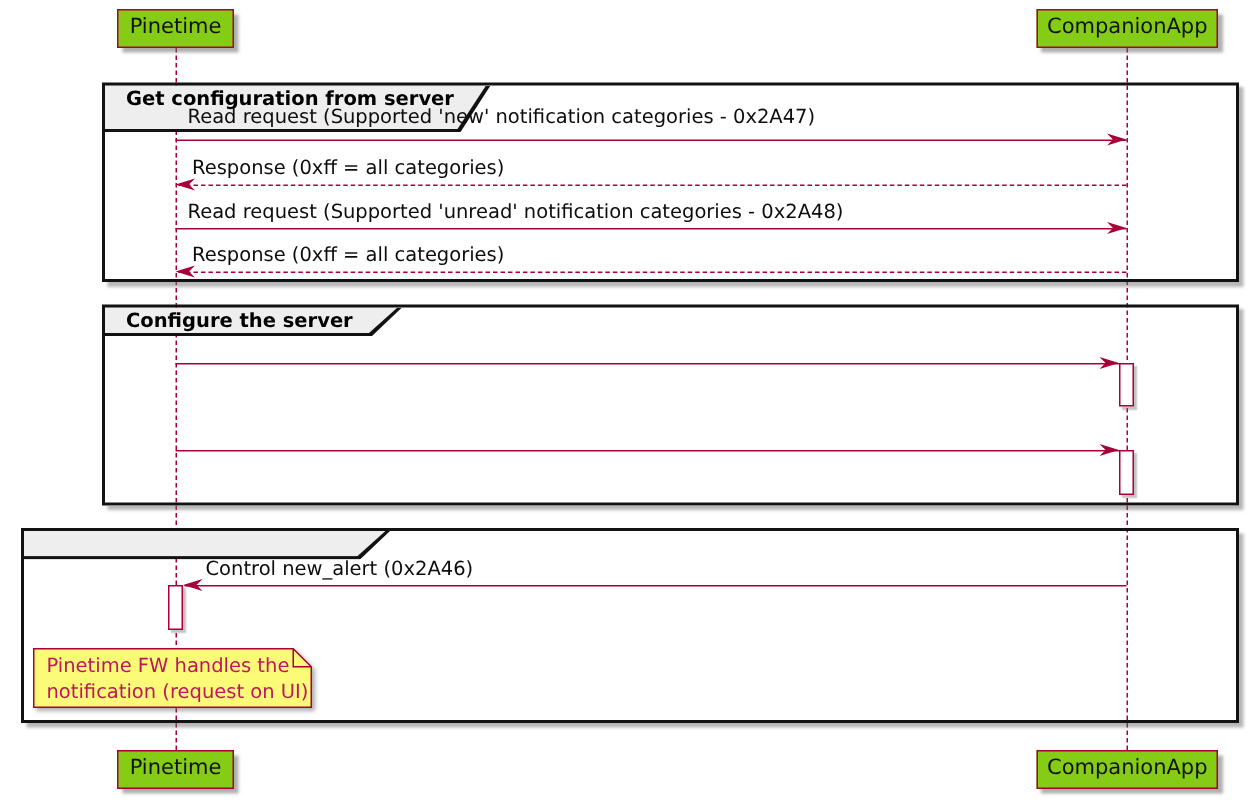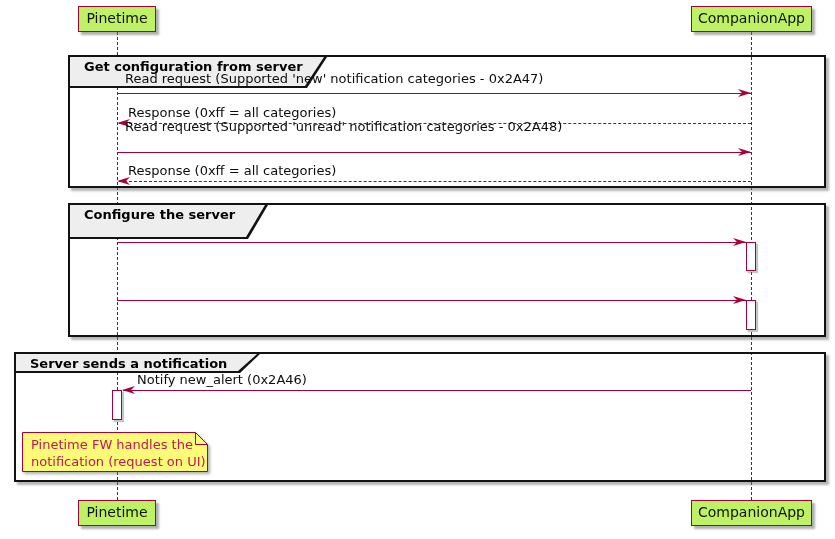--- a/index.html
+++ b/index.html
@@ -5,21 +5,21 @@
   * { margin:0; padding:0; box-sizing:border-box; }
   body { background:#ffffff; font-family:"DejaVu Sans", sans-serif; }
   #diagram {
     position:relative; width:835px; height:539px; background:#ffffff;
     overflow:hidden; color:#111;
   }
   .lifeline {
     position:absolute; width:0; border-left:1px dashed #A80036; z-index:1;
   }
   .participant {
-    position:absolute; height:26px; background:#bef264;
+    position:absolute; height:26px; background:#84cc16;
     border:1.6px solid #A80036; box-shadow:3px 3px 2px rgba(110,110,110,0.55);
     font-size:14px; line-height:23px; text-align:center; z-index:6;
   }
   .frame {
     position:absolute; border:2px solid #121212;
     box-shadow:3px 3px 2px rgba(110,110,110,0.5); z-index:2;
   }
   .tab {
     position:absolute; background:#121212; z-index:3;
     clip-path:polygon(0 0, 100% 0, calc(100% - 20px) 100%, 0 100%);
@@ -55,44 +55,43 @@
   <div class="lifeline" style="left:117px; top:32px; height:468px;"></div>
   <div class="lifeline" style="left:751px; top:32px; height:468px;"></div>
 
   <div class="frame" style="left:68px; top:55px; width:758px; height:133px;"></div>
   <div class="tab" style="left:70px; top:57px; width:257px; height:31px;">
     <div class="tab-inner"></div>
     <span class="tab-label">Get configuration from server</span>
   </div>
 
   <div class="frame" style="left:68px; top:203px; width:758px; height:134px;"></div>
-  <div class="tab" style="left:70px; top:205px; width:198px; height:34px;padding-left:16px;">
+  <div class="tab" style="left:70px; top:205px; width:198px; height:19px;padding-left:16px;">
     <div class="tab-inner"></div>
     <span class="tab-label">Configure the server</span>
   </div>
 
   <div class="frame" style="left:14px; top:352px; width:812px; height:130px;"></div>
   <div class="tab" style="left:16px; top:354px; width:244px; height:19px;">
     <div class="tab-inner"></div>
-    <span class="tab-label">Server sends a notification</span>
   </div>
 
   <div class="msg-label" style="left:125px; top:71px;">Read request (Supported 'new' notification categories - 0x2A47)</div>
   <div class="msg-line solid" style="left:117px; top:93px; width:634px;"></div>
   <svg class="dart" style="left:738px; top:88px;" width="14" height="10" viewBox="0 0 14 10">
       <polygon points="0,1 13,5 0,9 4,5" fill="#A80036"></polygon>
     </svg>
 
   <div class="msg-label" style="left:128px; top:105px;">Response (0xff = all categories)</div>
   <div class="msg-line dashed" style="left:119px; top:123px; width:632px;"></div>
   <svg class="dart" style="left:116px; top:118px;" width="14" height="10" viewBox="0 0 14 10">
       <polygon points="14,1 1,5 14,9 10,5" fill="#A80036"></polygon>
     </svg>
 
-  <div class="msg-label" style="left:125px; top:119px;">Read request (Supported 'unread' notification categories - 0x2A48)</div>
+  <div class="msg-label" style="left:125px; top:134px;">Read request (Supported 'unread' notification categories - 0x2A48)</div>
   <div class="msg-line solid" style="left:117px; top:152px; width:634px;"></div>
   <svg class="dart" style="left:738px; top:147px;" width="14" height="10" viewBox="0 0 14 10">
       <polygon points="0,1 13,5 0,9 4,5" fill="#A80036"></polygon>
     </svg>
 
   <div class="msg-label" style="left:128px; top:163px;">Response (0xff = all categories)</div>
   <div class="msg-line dashed" style="left:119px; top:181px; width:632px;"></div>
   <svg class="dart" style="left:116px; top:176px;" width="14" height="10" viewBox="0 0 14 10">
       <polygon points="14,1 1,5 14,9 10,5" fill="#A80036"></polygon>
     </svg>
@@ -102,21 +101,21 @@
       <polygon points="0,1 13,5 0,9 4,5" fill="#A80036"></polygon>
     </svg>
   <div class="activation" style="left:746px; top:242px; height:29px;"></div>
 
   <div class="msg-line solid" style="left:117px; top:300px; width:629px;"></div>
   <svg class="dart" style="left:733px; top:295px;" width="14" height="10" viewBox="0 0 14 10">
       <polygon points="0,1 13,5 0,9 4,5" fill="#A80036"></polygon>
     </svg>
   <div class="activation" style="left:746px; top:300px; height:30px;"></div>
 
-  <div class="msg-label" style="left:137px; top:372px;">Notify new_alert (0x2A46)</div>
+  <div class="msg-label" style="left:137px; top:372px;">Control new_alert (0x2A46)</div>
   <div class="msg-line solid" style="left:123px; top:390px; width:628px;"></div>
   <svg class="dart" style="left:121px; top:385px;" width="14" height="10" viewBox="0 0 14 10">
       <polygon points="14,1 1,5 14,9 10,5" fill="#A80036"></polygon>
     </svg>
   <div class="activation" style="left:112px; top:390px; height:30px;"></div>
 
   <svg class="note-shape" style="left:22px; top:432px;" width="187" height="41" viewBox="0 0 187 41">
     <path d="M0.5,0.5 H173.5 L185.5,12.5 V39.5 H0.5 Z" fill="#FBFB77" stroke="#A80036" stroke-width="1"></path>
     <path d="M173.5,0.5 V12.5 H185.5" fill="none" stroke="#A80036" stroke-width="1"></path>
   </svg>

